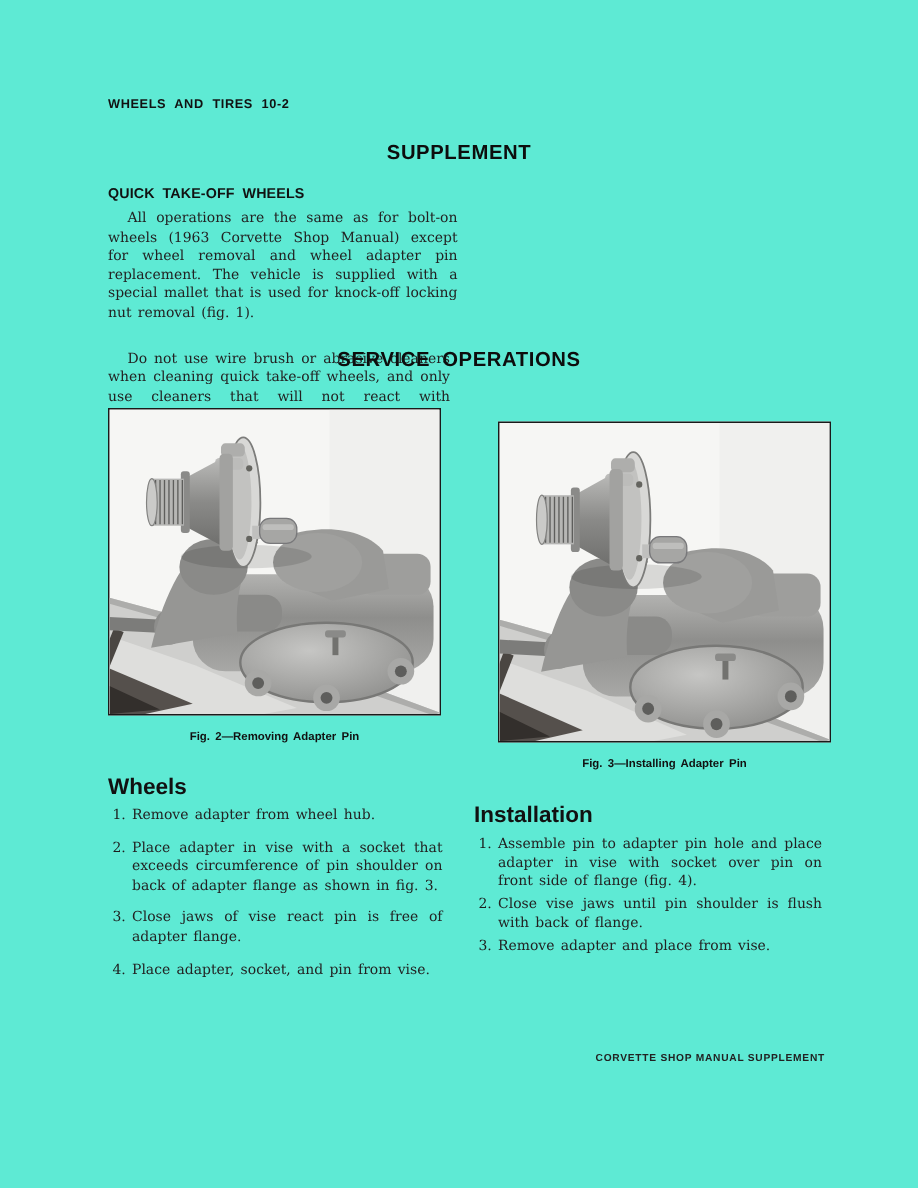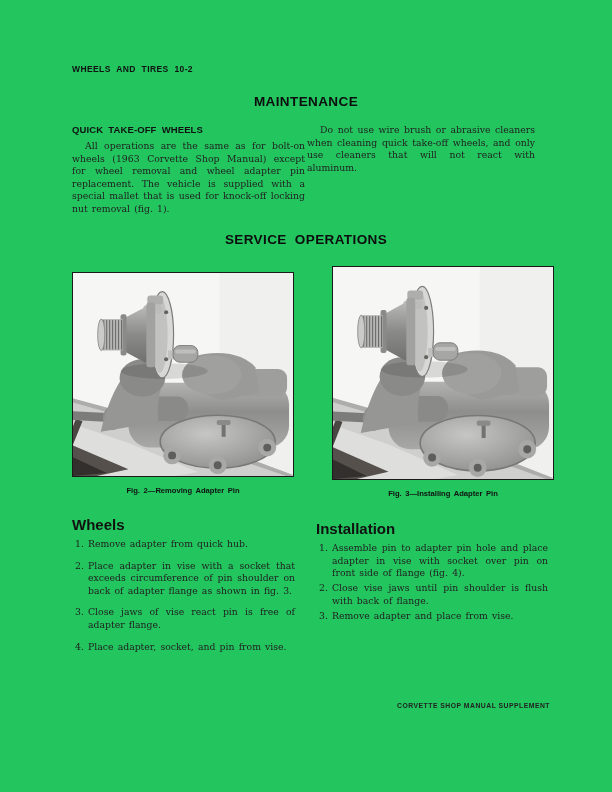--- a/index.html
+++ b/index.html
@@ -1,38 +1,38 @@
 <!DOCTYPE html>
 <html><head>
 <meta charset="utf-8">
 <style>
   * { margin:0; padding:0; box-sizing:border-box; }
   html,body { background:#ffffff; }
   .page {
-    position:relative; width:612px; height:792px; background:#22c55e;
+    position:relative; width:612px; height:792px; background:#5eead4;
     font-family:"DejaVu Serif", serif; color:#1c1c1c; overflow:hidden;
   }
 
   .running-head {
     position:absolute; left:72px; top:64px;
     font-family:"Liberation Sans", sans-serif; font-weight:bold;
     font-size:8.5px; letter-spacing:0.4px; word-spacing:3px; color:#111;
   }
   .main-title {
     position:absolute; left:0; right:0; top:94px; text-align:center;
     font-family:"Liberation Sans", sans-serif; font-weight:bold;
     font-size:13.5px; letter-spacing:0.4px; color:#0d0d0d;
   }
   .svc-title {
     position:absolute; left:0; right:0; top:232px; text-align:center;
     font-family:"Liberation Sans", sans-serif; font-weight:bold;
     font-size:13.5px; letter-spacing:0.4px; word-spacing:4px; color:#0d0d0d;
   }
 
-  .maint-cols { position:absolute; left:72px; top:124px; width:476px; display:flex; gap:2px; }
+  .maint-cols { position:absolute; left:72px; top:124px; width:476px; display:flex; gap:18px;flex-direction:column; }
   .maint-left  { width:233px; }
   .maint-right { width:228px; }
 
   .svc-cols { position:absolute; left:72px; top:258px; width:476px; display:flex; gap:21px; }
   .svc-left  { width:223px; }
   .svc-right { width:232px; }
 
   .sec-head {
     font-family:"Liberation Sans", sans-serif; font-weight:bold;
     font-size:9.5px; word-spacing:2.5px; letter-spacing:0.1px; color:#111;
@@ -149,21 +149,21 @@
       <rect x="101" y="74" width="25" height="17" rx="7" fill="#a6a6a4" stroke="#78787a" stroke-width="0.9"></rect>
       <rect x="103" y="78" width="21" height="4" rx="2" fill="#bebebc"></rect>
     </symbol>
   </defs>
 </svg>
 
 <div class="page">
 
   <div class="running-head">WHEELS AND TIRES 10-2</div>
 
-  <div class="main-title">MAINTENANCE</div>
+  <div class="main-title">SUPPLEMENT</div>
 
   <div class="maint-cols">
     <div class="maint-left">
       <div class="sec-head">QUICK TAKE-OFF WHEELS</div>
       <div class="body-text">All operations are the same as for bolt-on wheels (1963 Corvette Shop Manual) except for wheel removal and wheel adapter pin replacement. The vehicle is supplied with a special mallet that is used for knock-off locking nut removal (fig. 1).</div>
     </div>
     <div class="maint-right">
       <div class="body-text">Do not use wire brush or abrasive cleaners when cleaning quick take-off wheels, and only use cleaners that will not react with aluminum.</div>
     </div>
   </div>
@@ -181,40 +181,40 @@
             </svg>
         </div>
         <div class="fig-caption">Fig. 2—Removing Adapter Pin</div>
       </div>
 
       <div class="proc-removal">
         <div class="proc-head">Wheels</div>
         <div class="list-loose">
           <div class="li">
             <span class="num">1.</span>
-            <span class="li-text">Remove adapter from quick hub.</span>
+            <span class="li-text">Remove adapter from wheel hub.</span>
           </div>
           <div class="li">
             <span class="num">2.</span>
             <span class="li-text">Place adapter in vise with a socket that exceeds circumference of pin shoulder on back of adapter flange as shown in fig. 3.</span>
           </div>
           <div class="li">
             <span class="num">3.</span>
             <span class="li-text">Close jaws of vise react pin is free of adapter flange.</span>
           </div>
           <div class="li">
             <span class="num">4.</span>
             <span class="li-text">Place adapter, socket, and pin from vise.</span>
           </div>
         </div>
       </div>
     </div>
 
     <div class="svc-right">
-      <div class="figure" style="margin-top:8px;padding-left:16px;">
+      <div class="figure" style="margin-top:23px;padding-left:16px;">
         <div class="photo" style="height:214px;">
           <svg>
               <use href="#vise-scene"></use>
             </svg>
         </div>
         <div class="fig-caption">Fig. 3—Installing Adapter Pin</div>
       </div>
 
       <div class="proc-install">
         <div class="proc-head">Installation</div>

